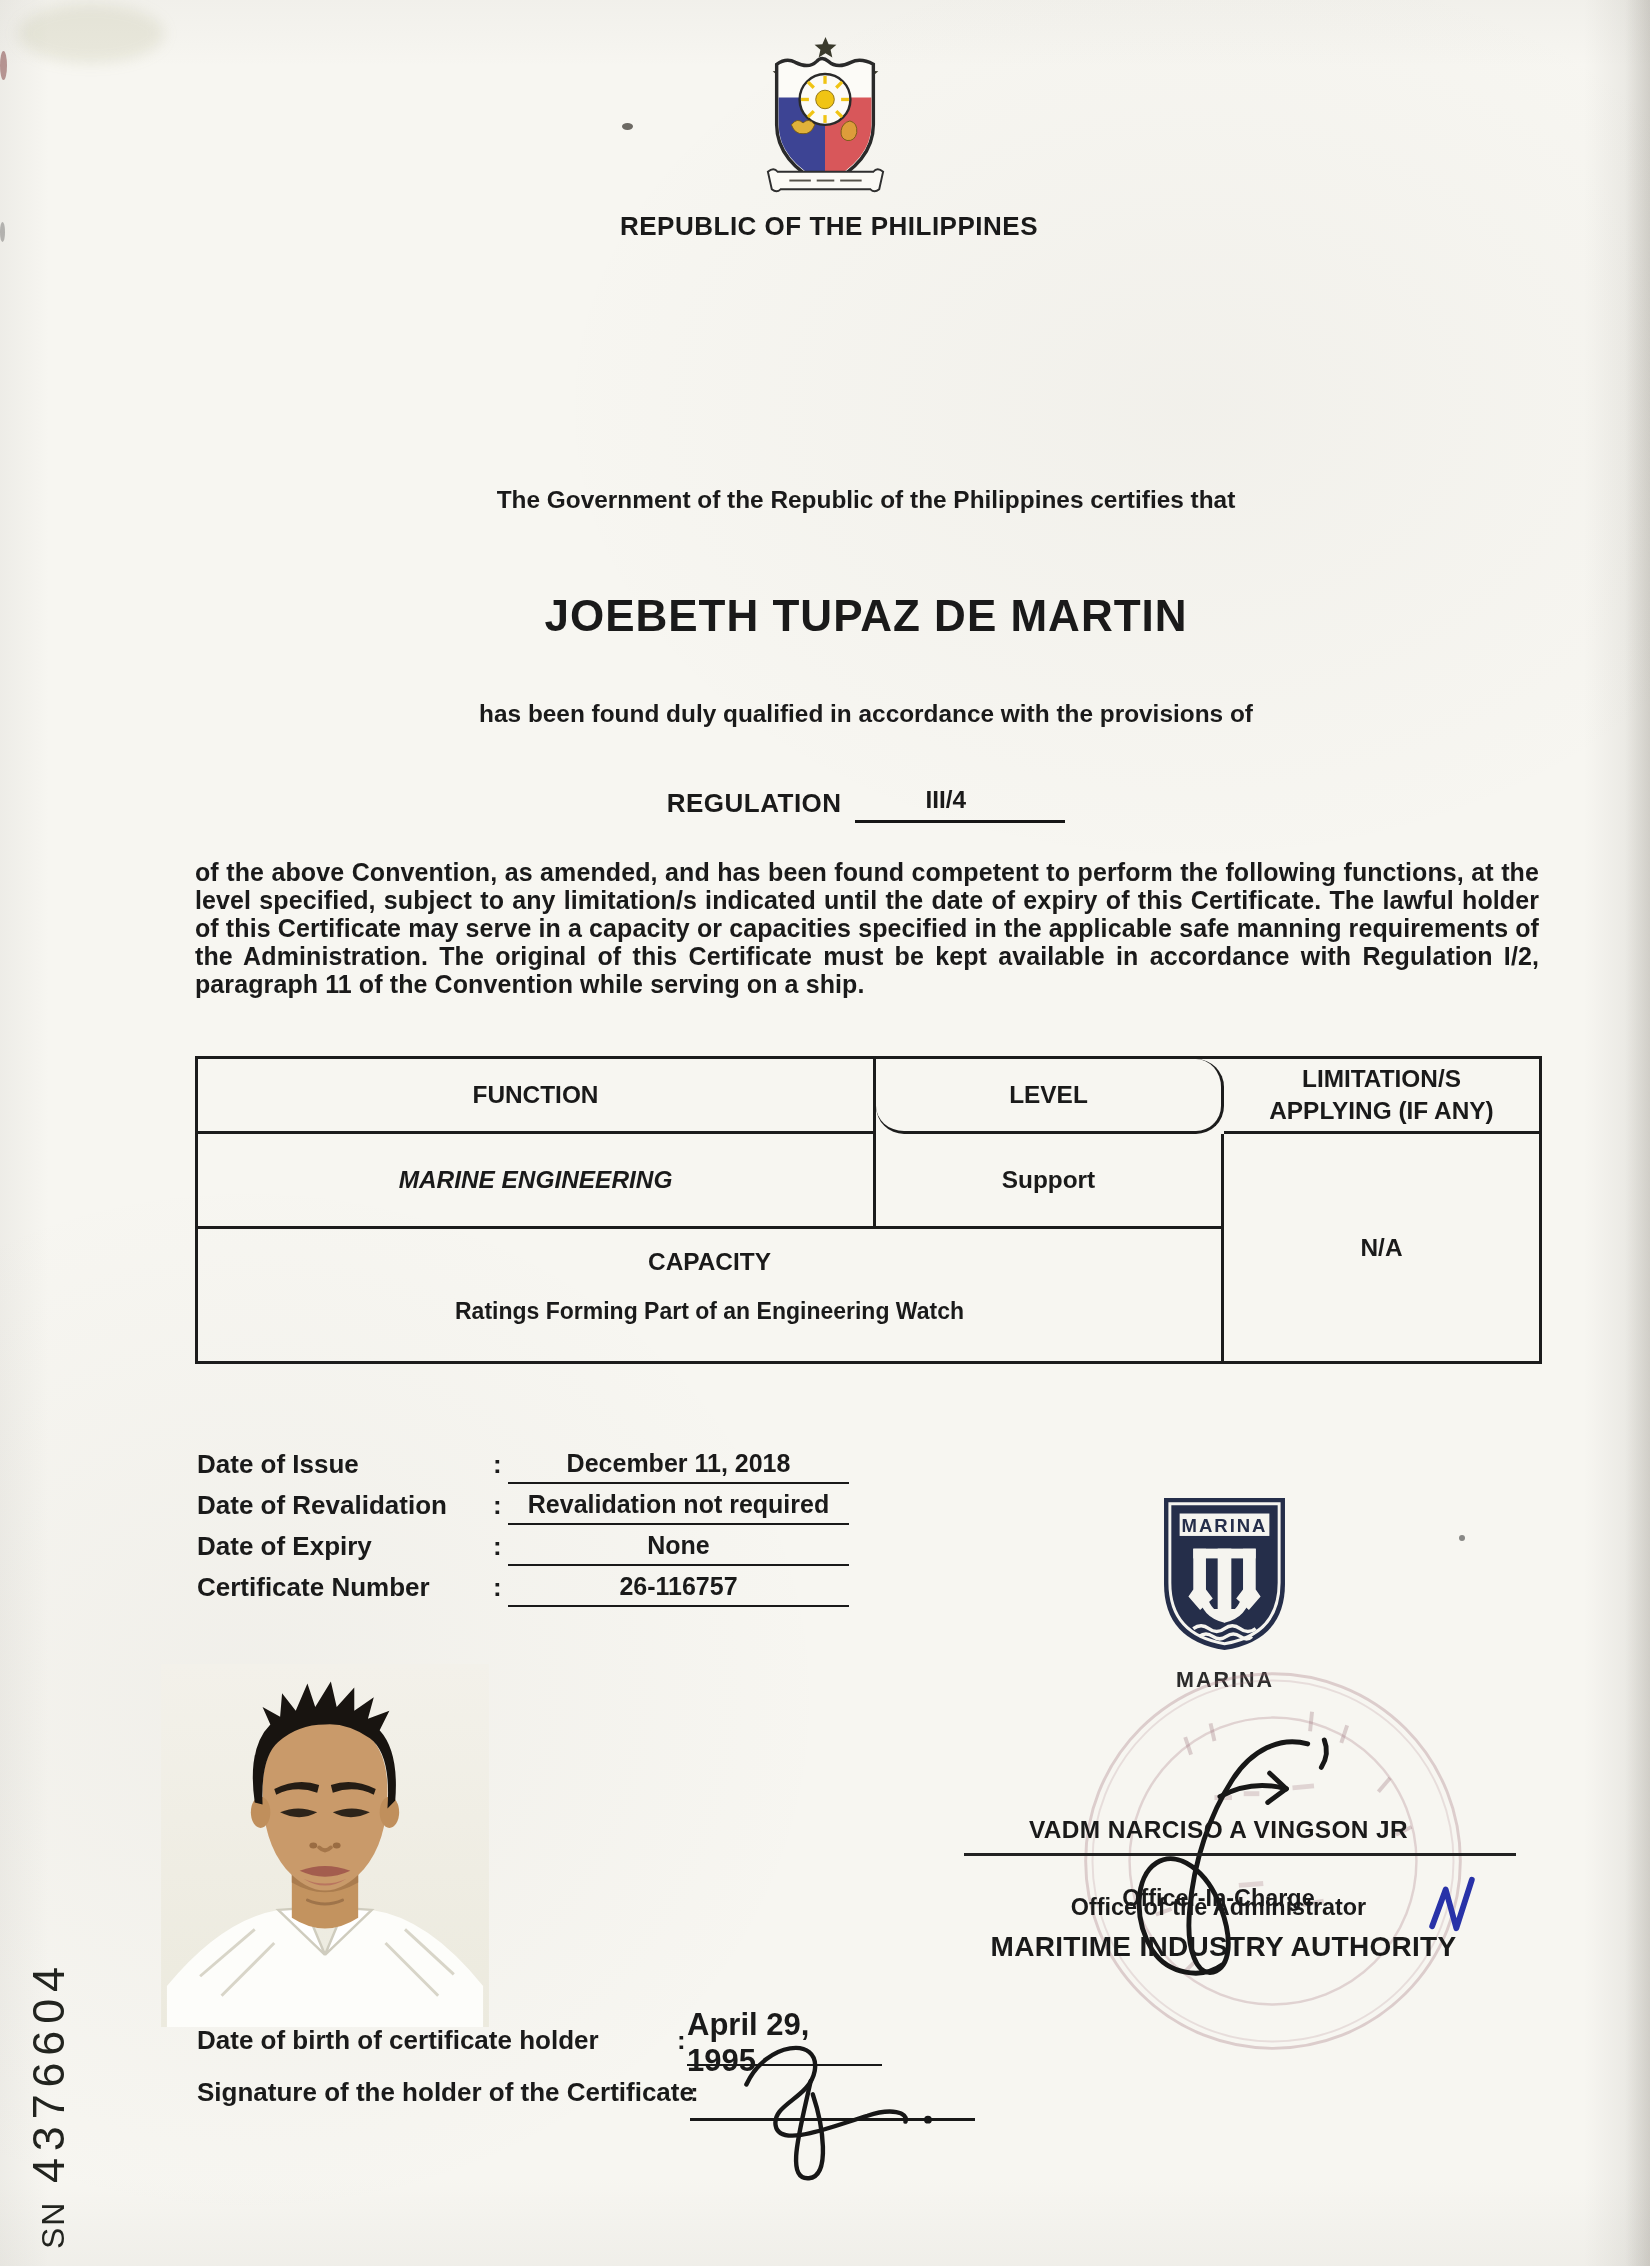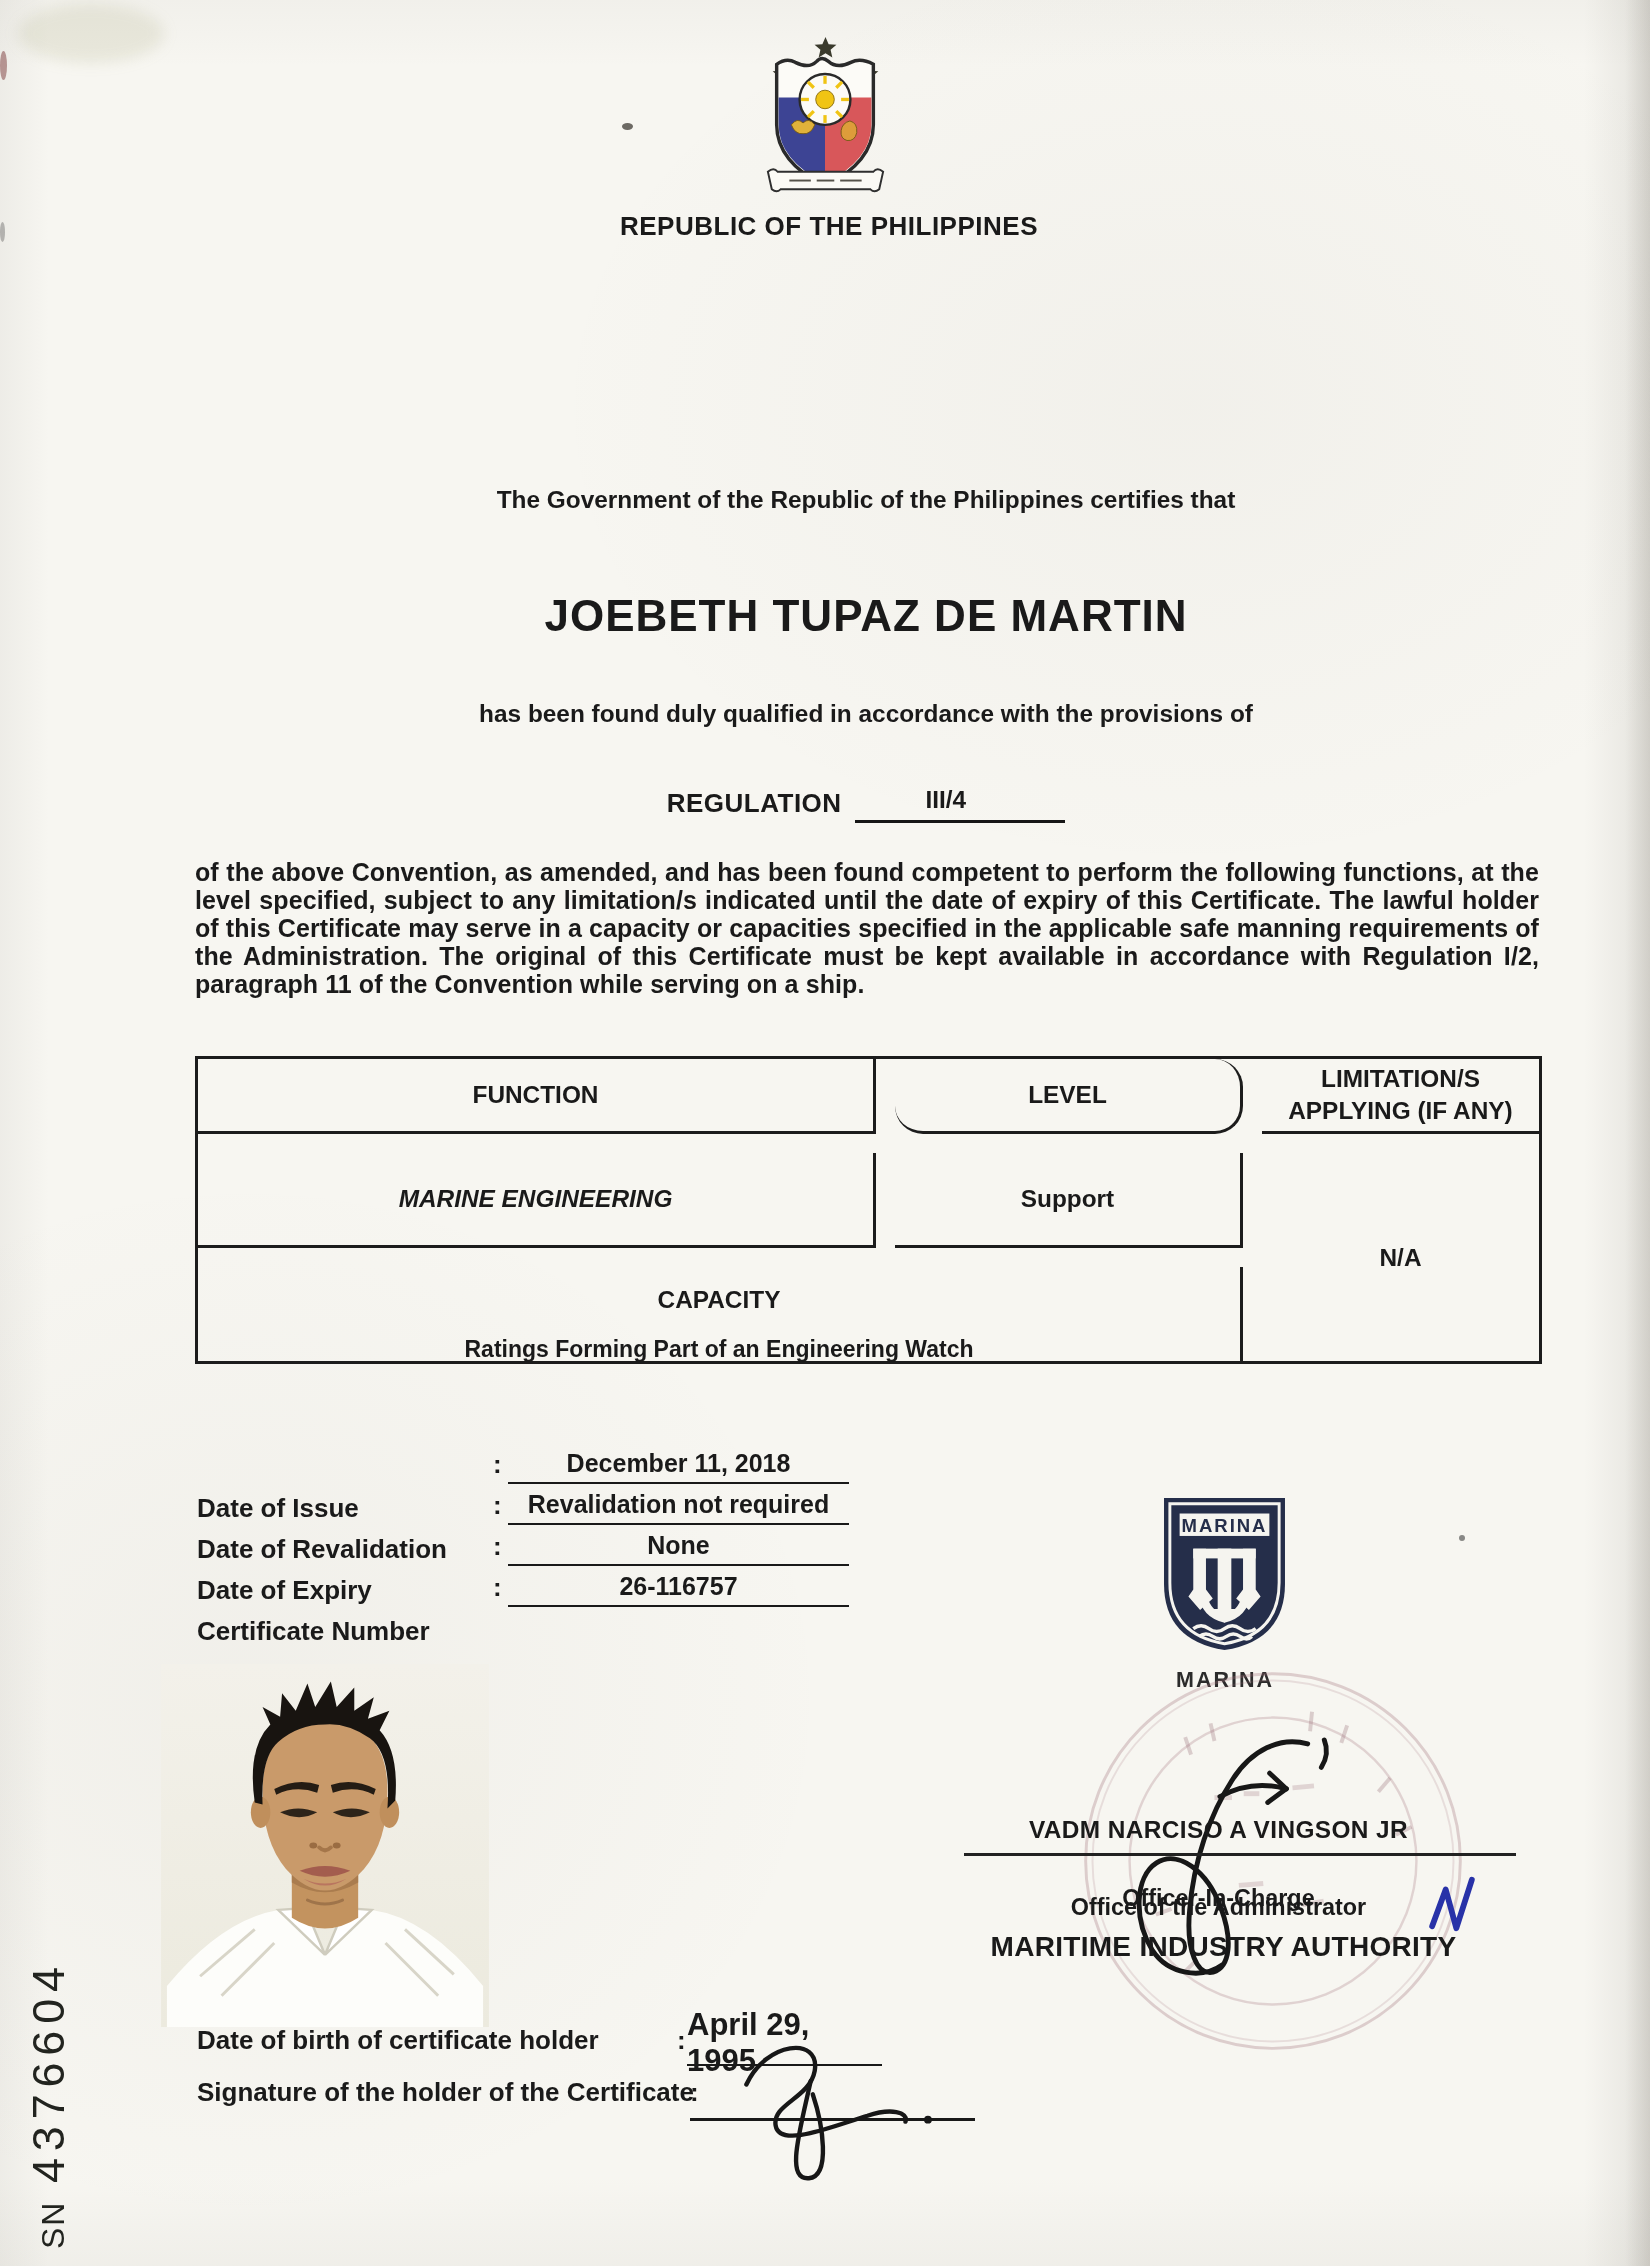--- a/index.html
+++ b/index.html
@@ -22,32 +22,32 @@
   .country{left:195px;top:211px;width:1268px;font-size:26px;font-weight:bold;letter-spacing:0.5px;text-align:center;}
   .heading{left:195px;top:324px;width:1342px;text-align:center;font-size:25px;font-weight:bold;line-height:36px;}
   .certifies{left:195px;top:486px;width:1342px;text-align:center;font-size:24.4px;font-weight:bold;}
   .holder-name{left:195px;top:591px;width:1342px;text-align:center;font-size:44px;font-weight:bold;letter-spacing:1px;}
   .qualified{left:195px;top:700px;width:1342px;text-align:center;font-size:24.4px;font-weight:bold;}
   .reg-row{left:195px;top:786px;width:1342px;display:flex;justify-content:center;align-items:flex-end;}
   .reg-label{font-size:26px;font-weight:bold;letter-spacing:0.5px;padding-bottom:3.9px;}
   .reg-value{width:181px;margin-left:13.7px;font-size:24.4px;font-weight:bold;text-align:center;border-bottom:3.9px solid #161616;padding:0 29px 5.9px 0;}
   .paragraph{left:195px;top:858px;width:1344px;font-size:25px;font-weight:bold;line-height:28px;text-align:justify;letter-spacing:0.1px;}
   
-  .cert-table{left:195px;top:1056px;width:1341px;height:302px;border:3.9px solid #1c1c1c;display:grid;grid-template-columns:678px 348px 1fr;grid-template-rows:75px 95px 1fr;background:transparent;gap:19px;}
+  .cert-table{left:195px;top:1056px;width:1341px;height:302px;border:3.9px solid #1c1c1c;display:grid;grid-template-columns:678px 348px 1fr;grid-template-rows:75px 95px 1fr;background:transparent;}
   .tc{display:flex;align-items:center;justify-content:center;font-size:24.4px;font-weight:bold;}
   .b-r{border-right:3.9px solid #1c1c1c;} .b-b{border-bottom:3.9px solid #1c1c1c;}
   .th-limit span{display:block;max-width:244px;text-align:center;line-height:1.32;}
   .td-na{grid-area:2/3/4/4;}
   .td-cap{grid-area:3/1/4/3;display:flex;flex-direction:column;align-items:center;justify-content:flex-start;}
   .cap-label{margin-top:19px;font-size:24.4px;font-weight:bold;}
   .cap-value{margin-top:22.4px;font-size:23px;font-weight:bold;}
   
   .details{left:197px;top:1443px;width:673px;}
   .d-row{position:relative;height:41px;}
-  .d-label{position:absolute;left:0;top:50%;transform:translateY(-50%);font-size:26px;font-weight:bold;margin-top:44px;}
+  .d-label{position:absolute;left:0;top:50%;transform:translateY(-50%);font-size:26px;font-weight:bold;}
   .d-colon{position:absolute;left:296px;top:50%;transform:translateY(-50%);font-size:26px;font-weight:bold;}
   .d-value{position:absolute;left:311px;top:1px;width:341px;height:38px;display:flex;align-items:center;justify-content:center;font-size:25px;font-weight:bold;border-bottom:2.9px solid #191919;}
   
   .marina-caption{left:1151px;top:1668px;width:148px;text-align:center;font-size:21.5px;font-weight:bold;letter-spacing:2px;color:#2b2b2b;}
   .sg-name{left:926px;top:1816px;width:585px;text-align:center;font-size:24.4px;font-weight:bold;letter-spacing:0.4px;}
   .sg-rule{left:964px;top:1853px;width:552px;height:2.9px;background:#222;}
   .sg-title{left:926px;top:1861px;width:585px;text-align:center;font-size:23.4px;font-weight:bold;margin-top:24px;}
   .sg-office{left:926px;top:1894px;width:585px;text-align:center;font-size:23.4px;font-weight:bold;}
   .sg-org{left:926px;top:1931px;width:595px;text-align:center;font-size:28px;font-weight:bold;letter-spacing:0.3px;}
   

